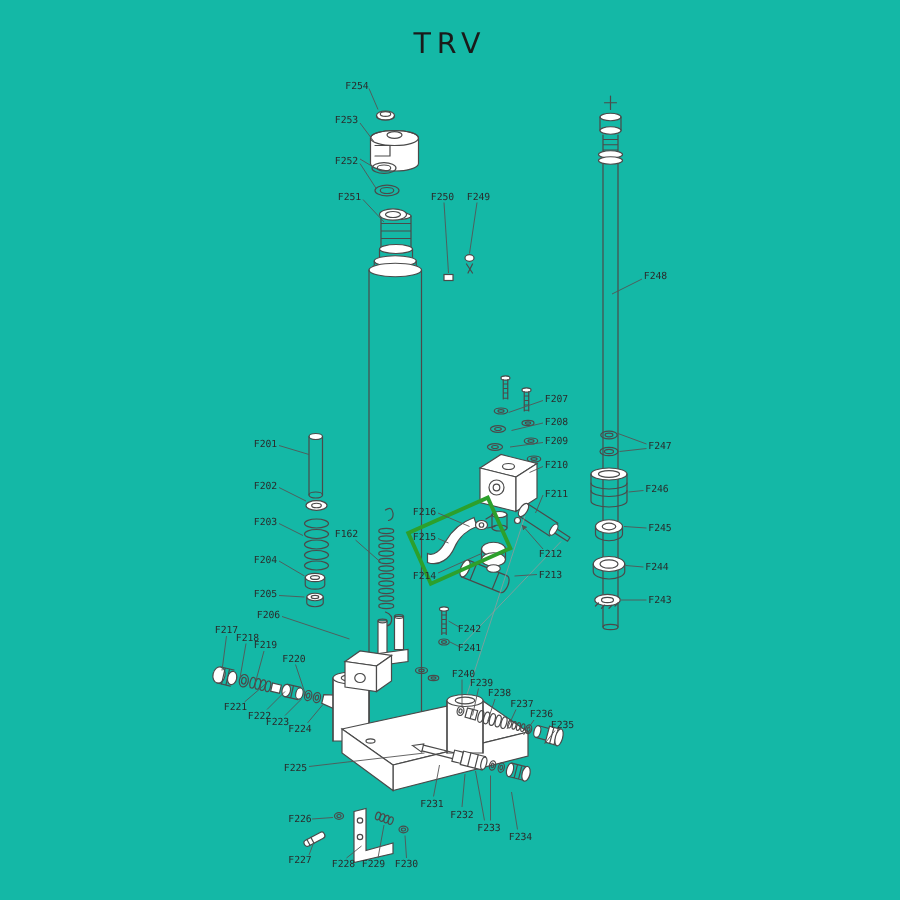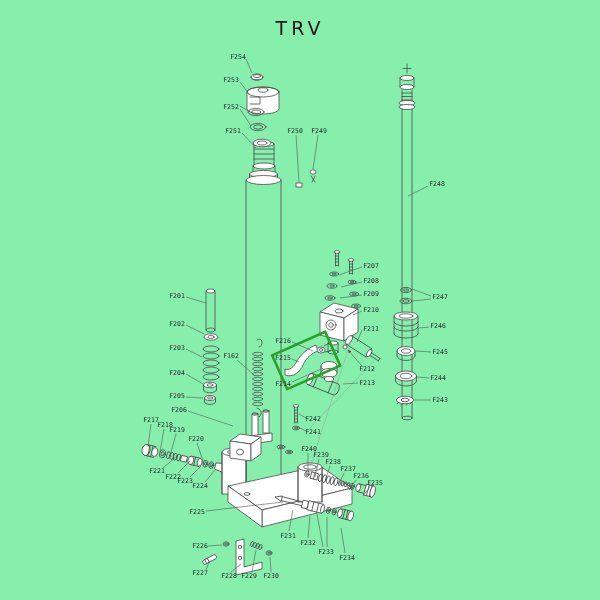--- a/index.html
+++ b/index.html
@@ -1,16 +1,16 @@
 <!DOCTYPE html>
 <html><head>
 <meta charset="utf-8">
 <style>
   html,body{margin:0;padding:0;background:#ffffff;}
-  .canvas{width:600px;height:600px;position:relative;background:#86efac;overflow:hidden;
+  .canvas{width:600px;height:600px;position:relative;background:#14b8a6;overflow:hidden;
           font-family:"DejaVu Sans",sans-serif;}
   svg{display:block;}
   .ln{stroke:#4a4a4a;stroke-width:0.8;fill:none;stroke-linecap:round;}
   .fw{stroke:#4a4a4a;stroke-width:0.8;fill:#ffffff;}
   .axis{stroke:#9a9a9a;stroke-width:0.5;fill:none;}
   .leader{stroke-width:0.6;}
   .part-label{font:6.5px "DejaVu Sans Mono","Liberation Mono",monospace;text-anchor:middle;}
   .title{font-size:19px;letter-spacing:4px;fill:#1a1a1a;text-anchor:middle;
          font-family:"DejaVu Sans","Liberation Sans",sans-serif;}
   .hl{fill:none;stroke-width:2.6;}

